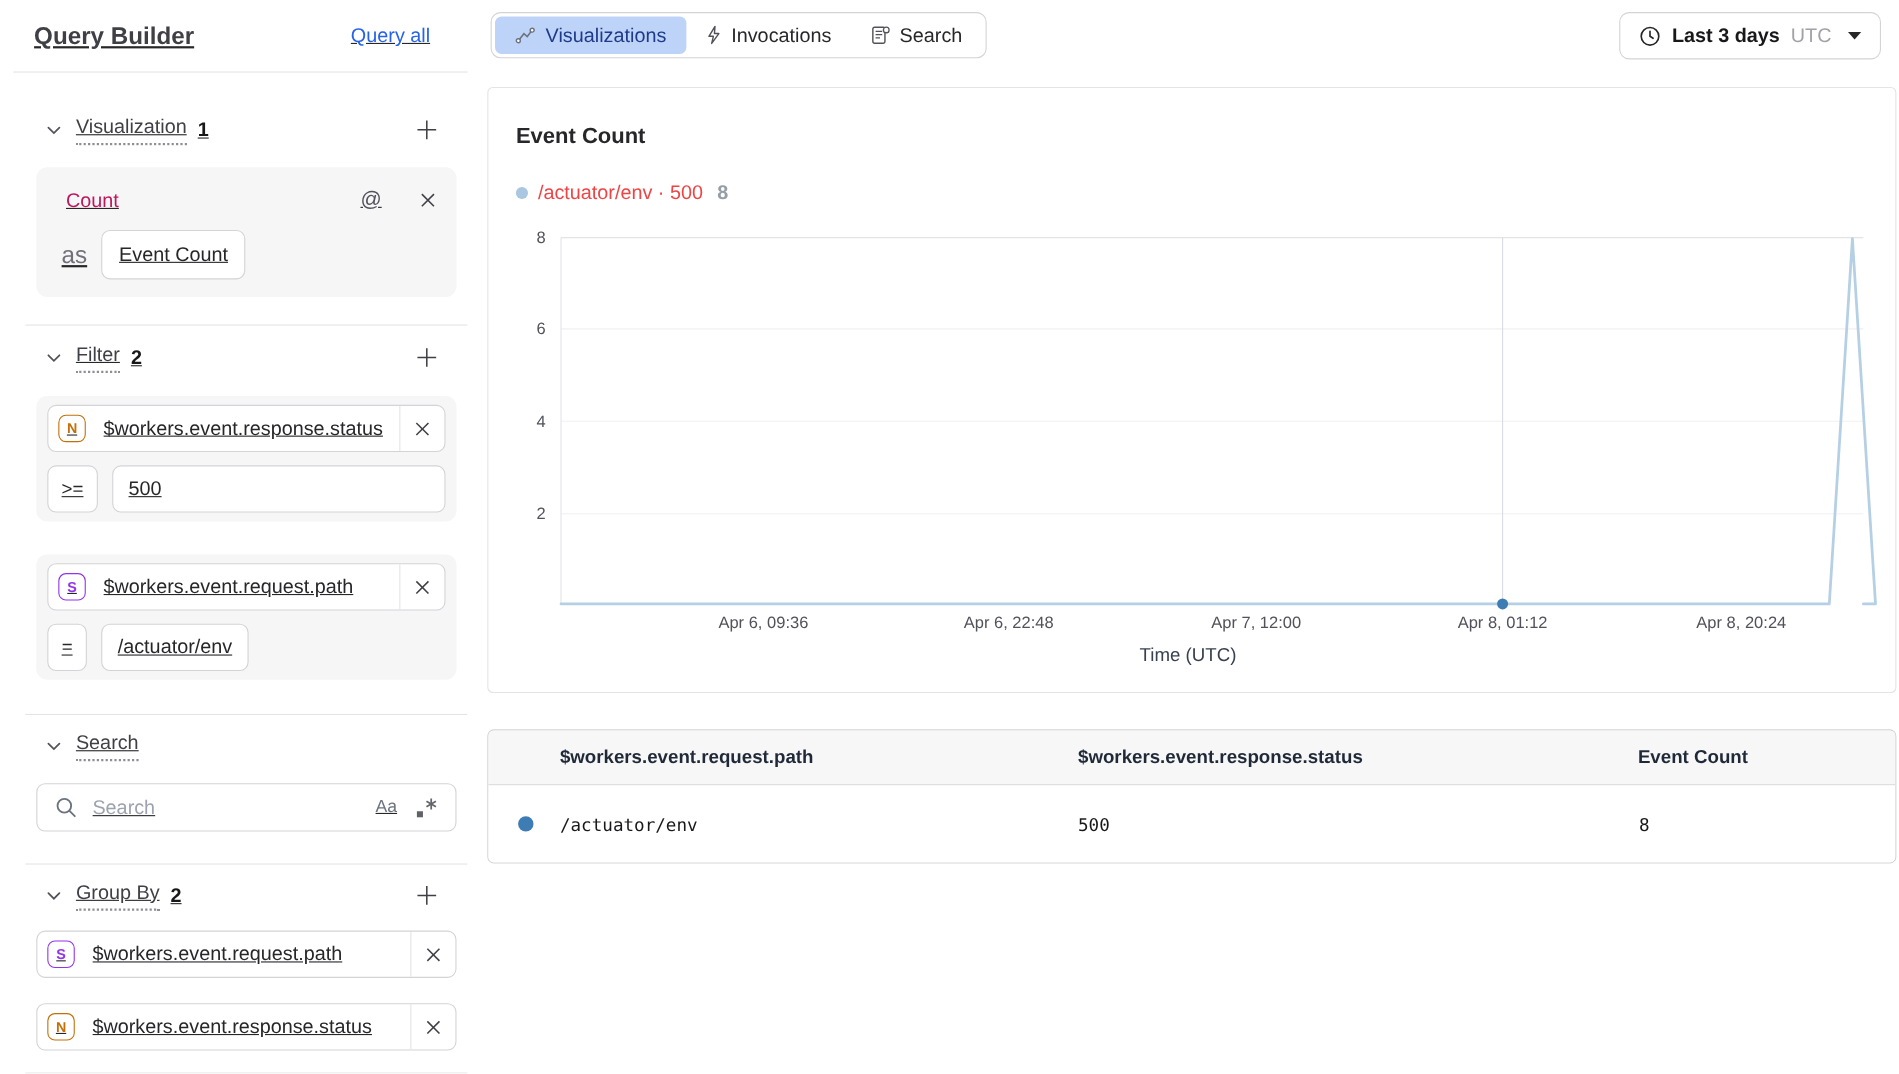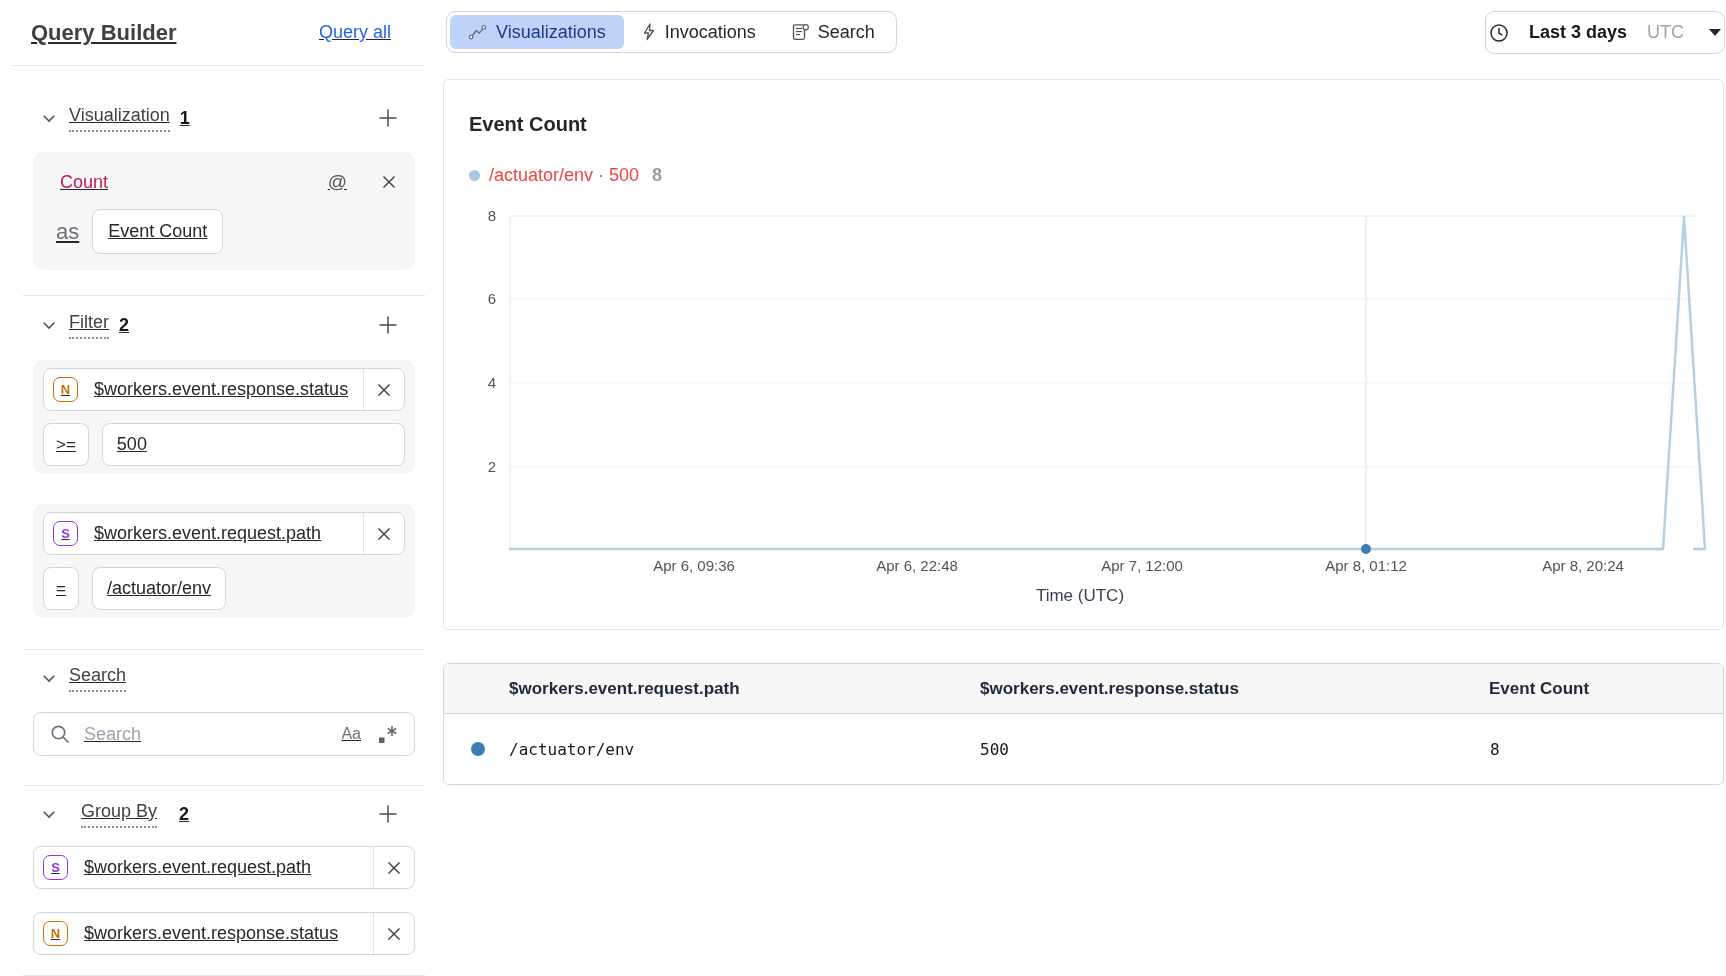--- a/index.html
+++ b/index.html
@@ -52,21 +52,21 @@
   .gb-row { margin-top:16px; }
   .gb-row2 { margin-top:23px; }
 
   
   .main { position:absolute; left:425px; top:0; right:0; bottom:0; background:#fff; }
 
   .tabs { position:absolute; left:21px; top:11px; height:42px; border:1px solid #d4d4d8; border-radius:9px; display:flex; align-items:stretch; padding:3px; background:#fff; }
   .tab { display:flex; align-items:center; gap:9px; padding:0 18px; border-radius:6px; font-size:18px; color:#27272a; background:none; border:none; cursor:pointer; font-family:"Liberation Sans",sans-serif; }
   .tab.active { background:#bdd3f8; color:#1e3a8a; font-weight:500; }
 
-  .time-btn { position:absolute; right:1px; top:11px; height:43px; border:1px solid #d4d4d8; border-radius:9px; background:#fff; display:flex; align-items:center; padding:0 3px; gap:20px; cursor:pointer; font-family:"Liberation Sans",sans-serif; }
+  .time-btn { position:absolute; right:16px; top:11px; height:43px; border:1px solid #d4d4d8; border-radius:9px; background:#fff; display:flex; align-items:center; padding:0 17px; gap:10px; cursor:pointer; font-family:"Liberation Sans",sans-serif; }
   .time-label { font-size:18px; font-weight:600; color:#18181b; }
   .tz-label { font-size:18px; color:#a1a1aa; }
   .caret-down { width:0; height:0; border-left:6px solid transparent; border-right:6px solid transparent; border-top:7px solid #27272a; margin-left:5px; }
 
   .chart-card { position:absolute; left:18px; top:79px; width:1281px; height:551px; border:1px solid #e4e4e7; border-radius:5px; background:#fff; }
   .chart-title { position:absolute; left:25px; top:33px; font-size:20px; font-weight:700; color:#27272a; }
   .legend { position:absolute; left:25px; top:85px; display:flex; align-items:center; gap:9px; }
   .legend-dot { width:11px; height:11px; border-radius:50%; background:#a9c7e0; }
   .legend-label { font-size:18px; color:#ef4444; }
   .legend-val { font-size:18px; font-weight:600; color:#959da5; margin-left:4px; }
@@ -208,21 +208,21 @@
             <line x1="15" y1="1" x2="15" y2="11" stroke="#63666b" stroke-width="1.6"></line>
             <line x1="10.7" y1="3.5" x2="19.3" y2="8.5" stroke="#63666b" stroke-width="1.6"></line>
             <line x1="19.3" y1="3.5" x2="10.7" y2="8.5" stroke="#63666b" stroke-width="1.6"></line>
             <rect x="2" y="12.5" width="5.5" height="5.5" fill="#5f6368"></rect>
           </svg>
       </button>
     </div>
 
     <div class="divider" style="margin-top:29px;"></div>
 
-    <div class="section-head" style="margin-top:12px;gap:12px;">
+    <div class="section-head" style="margin-top:12px;">
       <span class="chev">
         <svg width="14" height="9" viewBox="0 0 14 9">
             <polyline points="2,2 7,7 12,2" fill="none" stroke="#52525b" stroke-width="1.6" stroke-linecap="round"></polyline>
           </svg>
       </span>
       <span class="sec-label">Group By</span>
       <span class="sec-count">2</span>
       <span class="sec-spacer"></span>
       <button class="plus-btn">
         <svg width="22" height="22" viewBox="0 0 22 22">

